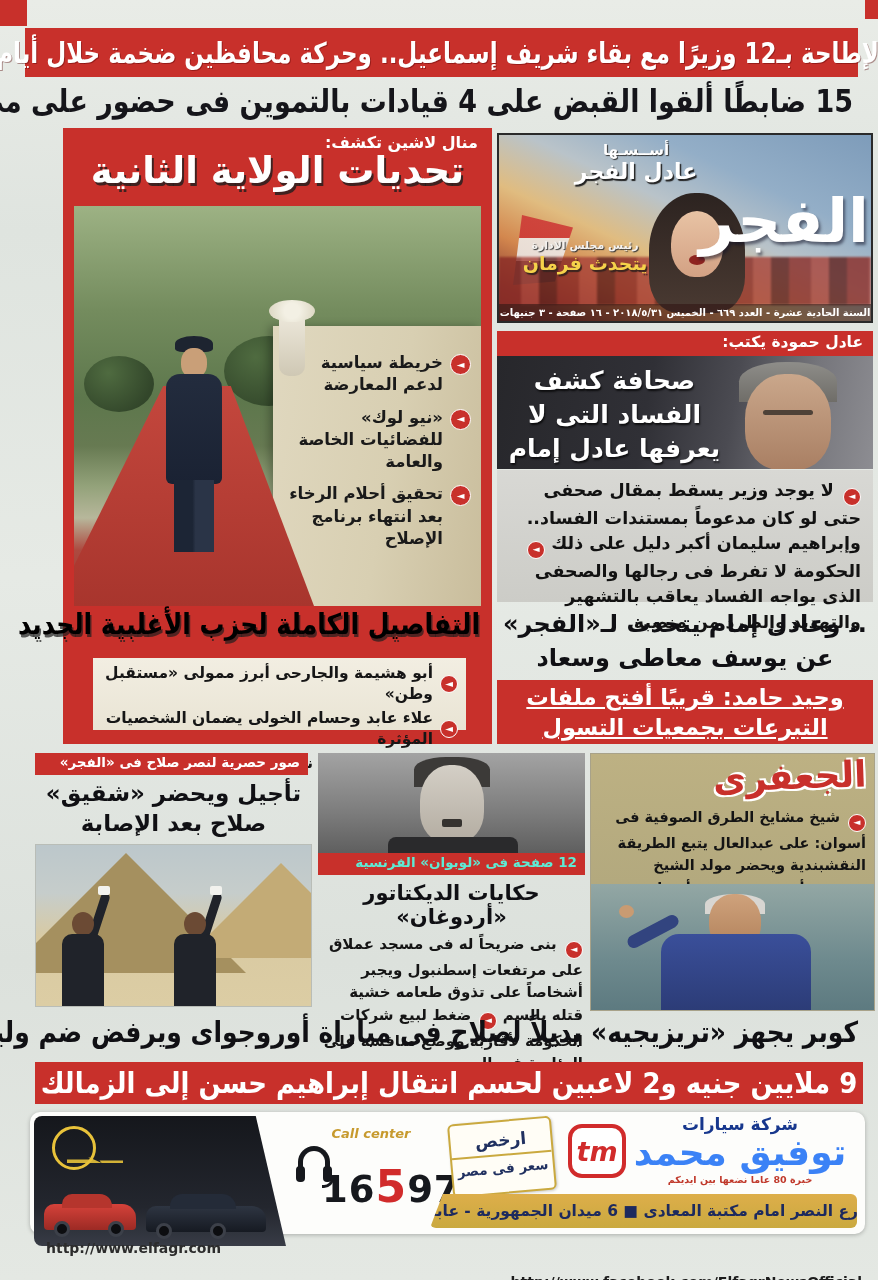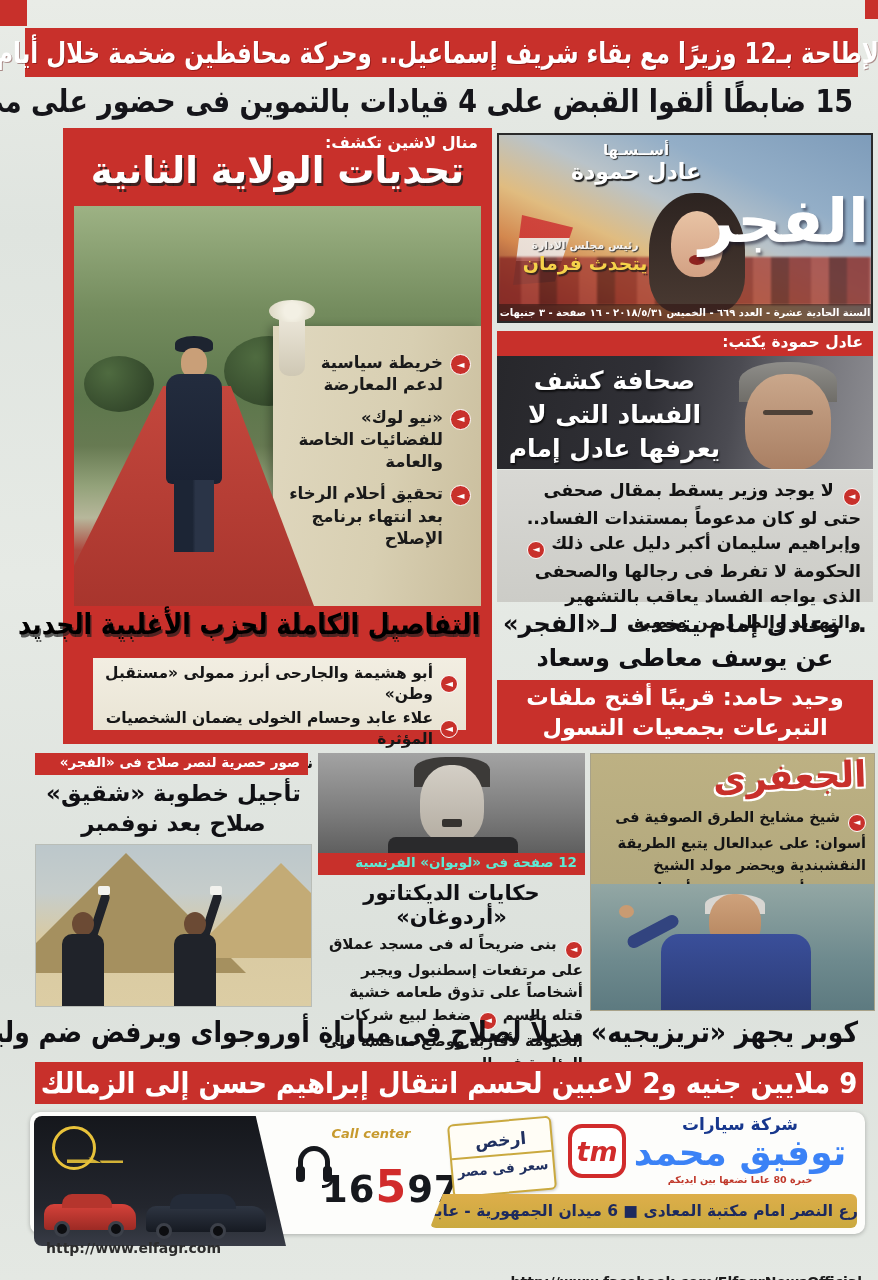--- a/index.html
+++ b/index.html
@@ -82,21 +82,21 @@
   .ham-face { position:absolute; right:26px; top:6px; width:118px; height:120px; }
   .ham-hair { position:absolute; left:10px; top:0; width:98px; height:40px; border-radius:48% 48% 0 0; background:linear-gradient(180deg,#8e8d89,#6f6d68); }
   .ham-skin { position:absolute; left:16px; top:12px; width:86px; height:96px; border-radius:46% 46% 40% 40%; background:linear-gradient(180deg,#caa78b,#a97f63); }
   .ham-brow { position:absolute; left:34px; top:48px; width:50px; height:5px; background:#4e4238; border-radius:3px; }
   .ham-headline { position:absolute; left:10px; top:8px; width:215px; color:#fff; font-weight:bold; font-size:25px; line-height:1.35; text-align:center; text-shadow:1px 2px 2px rgba(0,0,0,.7); }
   .ham-body { position:absolute; left:497px; top:470px; width:376px; height:132px; background:linear-gradient(180deg,#d8d8d4,#ccccc7);
     color:#121212; font-weight:bold; font-size:17.5px; line-height:1.46; text-align:right; padding:8px 12px 0 10px; }
   .arrow-inline { display:inline-flex; width:18px; height:18px; border-radius:50%; background:#c8302b; color:#fff; font-size:9px; align-items:center; justify-content:center; border:1.5px solid #fff; vertical-align:-3px; margin-left:3px; }
   .ham-followup { position:absolute; left:497px; top:608px; width:376px; color:#101014; font-weight:bold; font-size:24px; line-height:1.4; text-align:center; }
   .wahid-box { position:absolute; left:497px; top:680px; width:376px; height:64px; display:flex; align-items:center; justify-content:center;
-    color:#fff; font-weight:bold; font-size:22.5px; line-height:1.35; text-align:center; padding:0 10px; }
+    color:#fff; font-weight:bold; font-size:22.5px; line-height:1.35; text-align:center; padding:0 10px;text-decoration:underline; }
 
   
   .salah-block { position:absolute; left:35px; top:753px; width:277px; height:260px; }
   .sal-kicker { height:22px; color:#fff; font-weight:bold; font-size:13.5px; text-align:right; padding:1px 8px 0 0; margin-right:4px; }
   .sal-headline { color:#101014; font-weight:bold; font-size:23px; line-height:1.3; text-align:center; margin:4px 0 5px; }
   .sal-photo { position:relative; height:163px; overflow:hidden; border:1px solid #b9bdb7;
     background:linear-gradient(180deg,#bcc7cb 0%,#c6cdcb 30%,#d9caa2 58%,#dccda4 100%); }
   .pyr { position:absolute; width:0; height:0; border-style:solid; }
   .pyr1 { left:-30px; top:8px; border-width:0 120px 120px 120px; border-color:transparent transparent #a5905f transparent; }
   .pyr2 { left:150px; top:18px; border-width:0 95px 95px 95px; border-color:transparent transparent #c3ab76 transparent; }
@@ -240,21 +240,21 @@
 
   <div class="masthead">
     <div class="mh-flag"></div>
     <div class="mh-crowd"></div>
     <div class="mh-woman-hair"></div>
     <div class="mh-woman-face"></div>
     <div class="mh-woman-mouth"></div>
     <div class="mh-logo">الفجر</div>
     <div class="mh-founder">
       <div class="mh-founder-label">أســسـها</div>
-      <div class="mh-founder-name">عادل حمودة</div>
+      <div class="mh-founder-name">عادل الفجر</div>
     </div>
     <div class="mh-chair">
       <div class="mh-chair-label">رئيس مجلس الادارة</div>
       <div class="mh-chair-name">يتحدث فرمان</div>
     </div>
     <div class="mh-issue">السنة الحادية عشرة - العدد ٦٦٩ - الخميس ٢٠١٨/٥/٣١ - ١٦ صفحة - ٣ جنيهات</div>
   </div>
 
   <div class="ham-kicker red">عادل حمودة يكتب:</div>
   <div class="ham-photo">
@@ -269,21 +269,21 @@
     <span class="arrow-inline">◄</span>
     <span>لا يوجد وزير يسقط بمقال صحفى حتى لو كان مدعوماً بمستندات الفساد.. وإبراهيم سليمان أكبر دليل على ذلك</span>
     <span class="arrow-inline">◄</span>
     <span>الحكومة لا تفرط فى رجالها والصحفى الذى يواجه الفساد يعاقب بالتشهير والتهديد والطرد من منصبه</span>
   </div>
   <div class="ham-followup">.. وعادل إمام يتحدث لـ«الفجر» عن يوسف معاطى وسعاد حسنى</div>
   <div class="wahid-box red">وحيد حامد: قريبًا أفتح ملفات التبرعات بجمعيات التسول</div>
 
   <div class="salah-block">
     <div class="sal-kicker red">صور حصرية لنصر صلاح فى «الفجر»</div>
-    <div class="sal-headline">تأجيل خطوبة «شقيق» صلاح بعد نوفمبر</div>
+    <div class="sal-headline">تأجيل ويحضر «شقيق» صلاح بعد الإصابة</div>
     <div class="sal-photo">
       <div class="pyr pyr1"></div>
       <div class="pyr pyr2"></div>
       <div class="person p1">
         <div class="p-arm"></div>
         <div class="p-phone"></div>
         <div class="p-head"></div>
         <div class="p-body"></div>
       </div>
       <div class="person p2">

